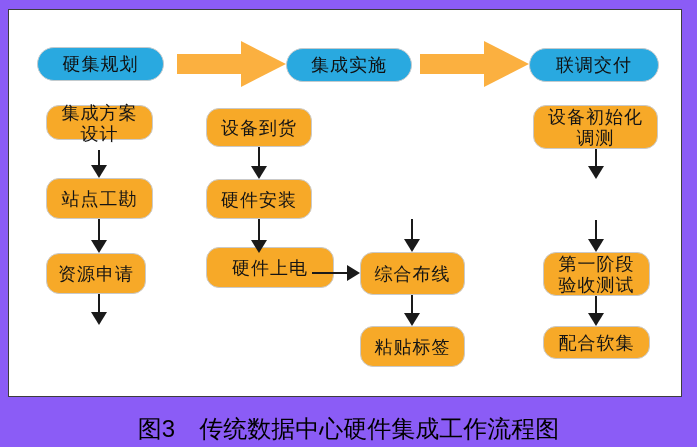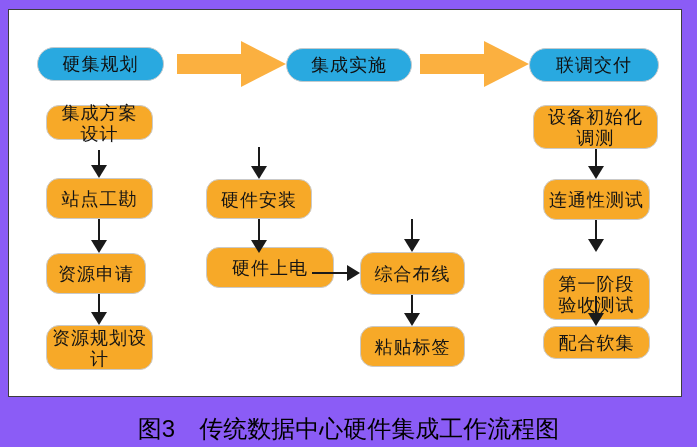--- a/index.html
+++ b/index.html
@@ -79,36 +79,35 @@
     </div>
     <div class="block-arrow" style="left:411px; top:31px;">
       <div class="tail"></div>
       <div class="head"></div>
     </div>
 
     <div class="step" style="left:37px; top:95px; width:107px; height:35px;">集成方案
 设计</div>
     <div class="step" style="left:37px; top:168px; width:107px; height:41px;">站点工勘</div>
     <div class="step" style="left:37px; top:243px; width:100px; height:41px;">资源申请</div>
-    <div class="step" style="left:37px; top:315px; width:107px; height:45px;">资源规划设
-计</div>
 
     <div class="varrow" style="left:82px; top:140px; height:28px;">
         <div class="stem"></div>
         <div class="head"></div>
       </div>
     <div class="varrow" style="left:82px; top:209px; height:34px;">
         <div class="stem"></div>
         <div class="head"></div>
       </div>
     <div class="varrow" style="left:82px; top:284px; height:31px;">
         <div class="stem"></div>
         <div class="head"></div>
       </div>
 
+    <div class="step" style="left:197px; top:98px; width:106px; height:39px;">设备到货</div>
     <div class="step" style="left:197px; top:169px; width:106px; height:40px;">硬件安装</div>
     <div class="step" style="left:197px; top:237px; width:128px; height:41px;">硬件上电</div>
 
     <div class="varrow" style="left:242px; top:137px; height:32px;">
         <div class="stem"></div>
         <div class="head"></div>
       </div>
     <div class="varrow" style="left:242px; top:209px; height:34px;">
         <div class="stem"></div>
         <div class="head"></div>
@@ -126,22 +125,21 @@
         <div class="stem"></div>
         <div class="head"></div>
       </div>
     <div class="varrow" style="left:395px; top:285px; height:31px;">
         <div class="stem"></div>
         <div class="head"></div>
       </div>
 
     <div class="step" style="left:524px; top:95px; width:125px; height:44px;">设备初始化
 调测</div>
-    <div class="step" style="left:534px; top:169px; width:107px; height:41px;">连通性测试</div>
-    <div class="step" style="left:534px; top:242px; width:107px; height:52px;margin-top:16px;">第一阶段
+    <div class="step" style="left:534px; top:242px; width:107px; height:44px;">第一阶段
 验收测试</div>
     <div class="step" style="left:534px; top:316px; width:107px; height:33px;">配合软集</div>
 
     <div class="varrow" style="left:579px; top:139px; height:30px;">
         <div class="stem"></div>
         <div class="head"></div>
       </div>
     <div class="varrow" style="left:579px; top:210px; height:32px;">
         <div class="stem"></div>
         <div class="head"></div>

